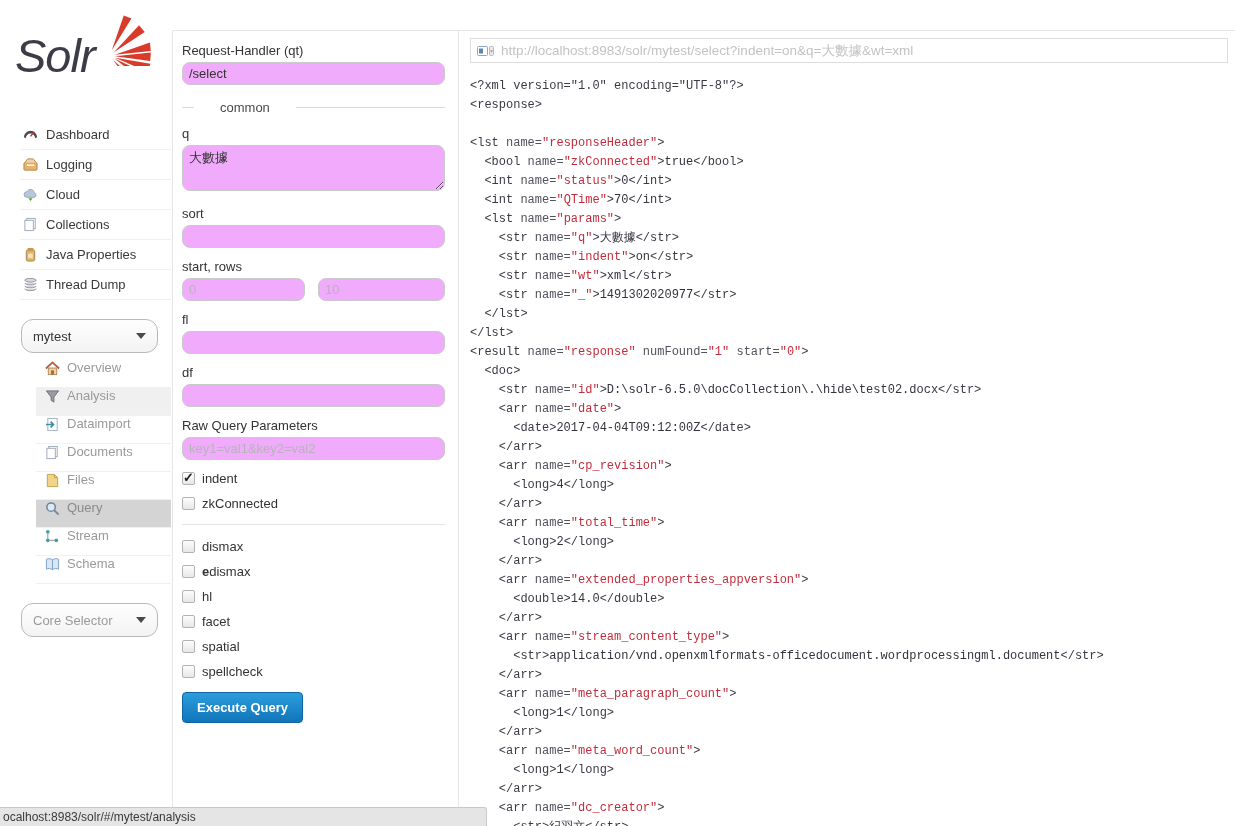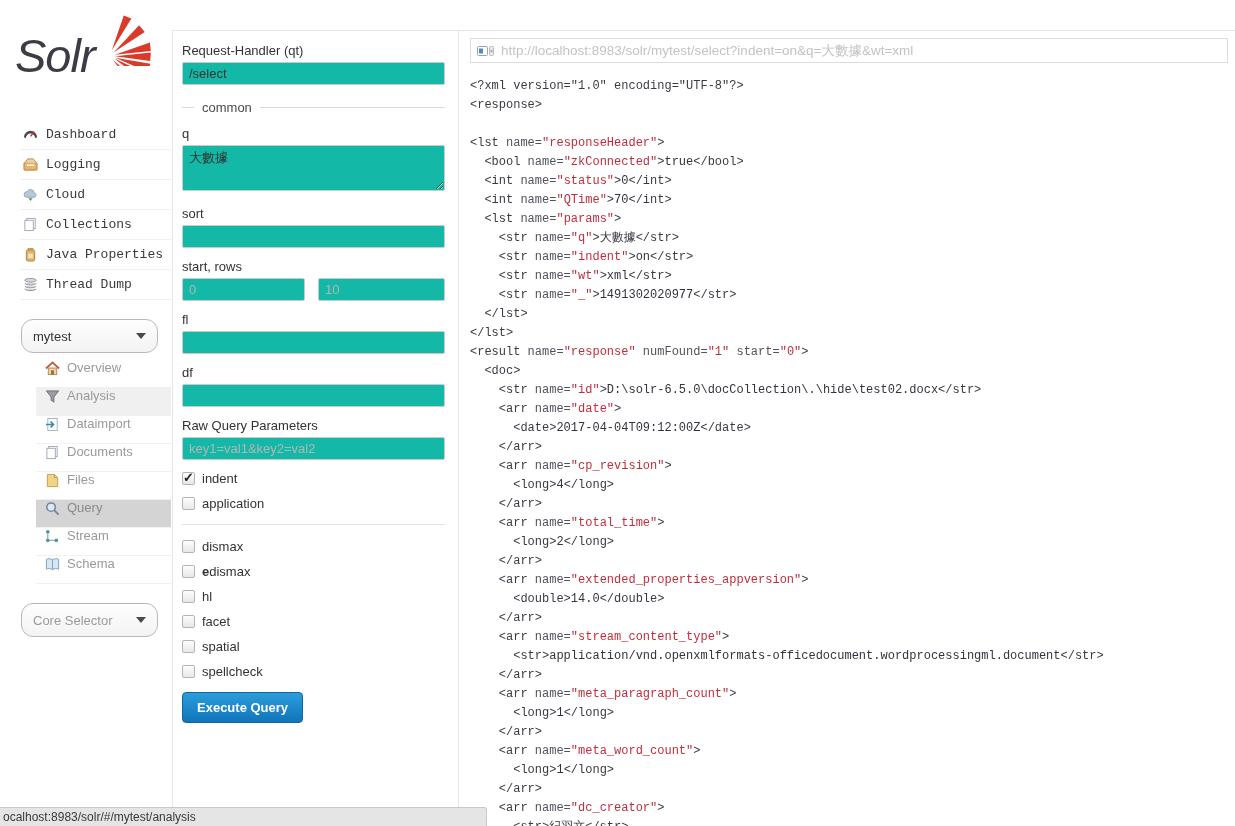--- a/index.html
+++ b/index.html
@@ -12,21 +12,21 @@
   .v-div{position:absolute;top:30px;bottom:0;width:1px;background:#e6e6e6;}
   .v1{left:172px;} .v2{left:458px;}
   .h-top{position:absolute;left:172px;right:0;top:30px;height:1px;background:#e6e6e6;}
 
   
   .sidebar{position:absolute;left:0;top:0;width:172px;height:100%;}
   .logo{position:relative;margin:10px 0 0 15px;width:150px;height:88px;cursor:pointer;}
   .logo-text{position:absolute;left:0;top:22px;font-size:47px;font-weight:300;
              color:#3c3c46;letter-spacing:-1px;line-height:1;font-style:italic;}
   .logo-rays{position:absolute;left:82px;top:-4px;}
-  .main-nav{margin:22px 0 0 20px;width:151px;font-family:Liberation Mono, monospace;}
+  .main-nav{margin:22px 0 0 20px;width:151px;}
   .main-nav li{height:30px;display:flex;align-items:center;gap:8px;
                border-bottom:1px solid #f0f0f0;font-size:13px;color:#3a3a3a;
                padding-left:2px;cursor:pointer;}
   .core-dd{margin:19px 0 0 21px;width:137px;height:34px;border:1px solid #b9b9b9;
            border-radius:12px;background:linear-gradient(#fefefe,#f3f3f3);
            display:flex;align-items:center;justify-content:space-between;
            padding:0 11px;font-size:13px;color:#333;cursor:pointer;}
   .core-dd .tri{width:0;height:0;border-left:5px solid transparent;
                 border-right:5px solid transparent;border-top:6px solid #4a4a4a;}
   .core-dd.muted span{color:#9a9a9a;}
@@ -37,26 +37,26 @@
   .core-nav li.hover{background:#f0f0f0;}
   .core-nav li.active{background:#d4d4d4;color:#8b8b8b;}
   .ic{width:16px;height:16px;display:inline-flex;align-items:center;
       justify-content:center;flex:0 0 16px;}
   .ic svg{display:block;}
 
   
   .form-panel{position:absolute;left:182px;top:31px;width:263px;padding-top:12px;}
   .f-label{font-size:13px;color:#333;margin:0 0 4px;}
   .f-group{margin-bottom:11px;}
-  input.tx,textarea.tx{width:100%;height:23px;border:1px solid #c9c9c9;border-radius:2px;
+  input.tx,textarea.tx{width:100%;height:23px;border:1px solid #c9c9c9;border-radius:8px;
       padding:1px 6px;font-size:13px;color:#333;font-family:"Liberation Sans",sans-serif;
-      background:#14b8a6;outline:none;}
+      background:#f0abfc;outline:none;}
   input.tx::placeholder,textarea.tx::placeholder{color:#b5b5b5;}
   textarea.tx{height:46px;padding-top:3px;resize:both;}
-  .legend{display:flex;align-items:center;gap:8px;margin:15px 0 11px;
+  .legend{display:flex;align-items:center;gap:26px;margin:15px 0 11px;
           font-size:13px;color:#4a4a4a;}
   .legend .dash{width:12px;height:1px;background:#d9d9d9;}
   .legend .line{flex:1;height:1px;background:#d9d9d9;}
   .fq-row{display:flex;align-items:center;gap:6px;}
   .fq-row input{width:215px;}
   .sq-btn{width:17px;height:17px;border-radius:3px;position:relative;cursor:pointer;flex:0 0 17px;}
   .sq-btn span{position:absolute;inset:0;display:flex;align-items:center;
                justify-content:center;color:#fff;font-weight:bold;font-size:13px;line-height:1;}
   .btn-minus{background:linear-gradient(#e0574b,#bf3126);border:1px solid #a42a20;}
   .btn-plus{background:linear-gradient(#5cc263,#2f9e44);border:1px solid #27853a;}
@@ -303,21 +303,21 @@
     <div class="f-label">Raw Query Parameters</div>
     <input class="tx" placeholder="key1=val1&amp;key2=val2" style="">
   </div>
   <div class="checks" id="checks">
       <div class="cb-row">
         <span class="cb checked"></span>
         <span>indent</span>
       </div>
       <div class="cb-row">
         <span class="cb"></span>
-        <span>application</span>
+        <span>zkConnected</span>
       </div>
       <div class="hr"></div>
       <div class="cb-row">
         <span class="cb"></span>
         <span>dismax</span>
       </div>
       <div class="cb-row">
         <span class="cb"></span>
         <span><b>e</b>dismax</span>
       </div>

